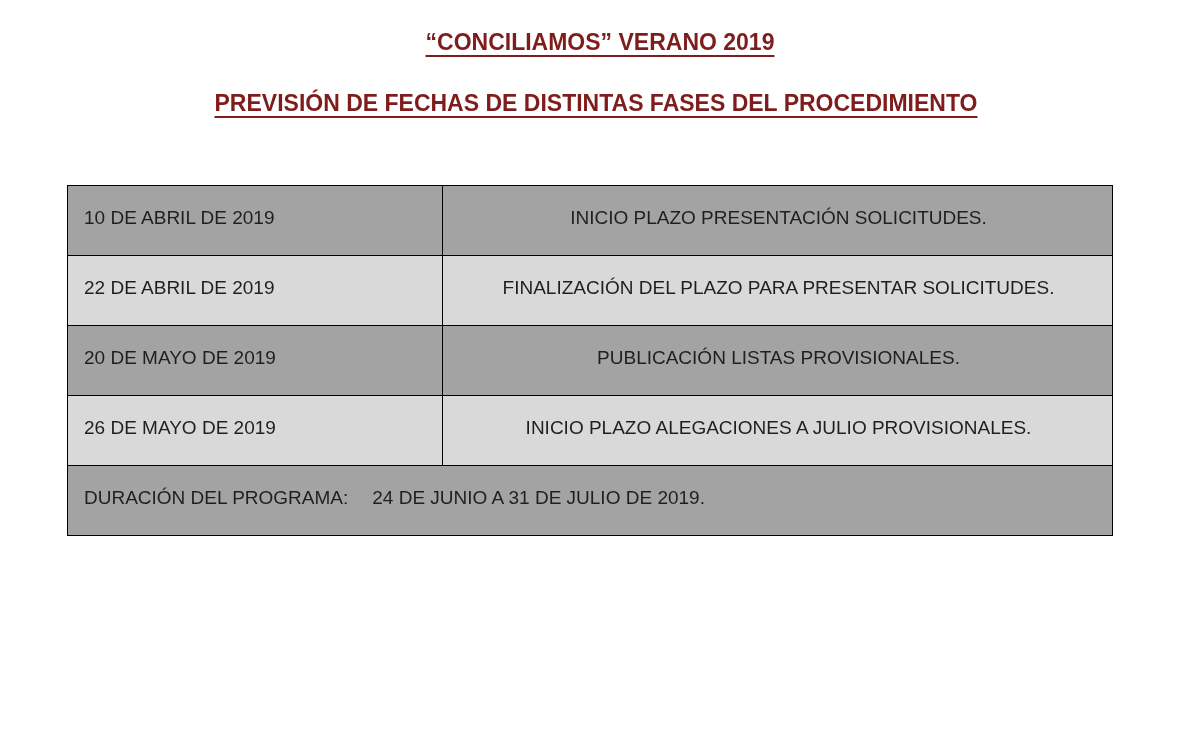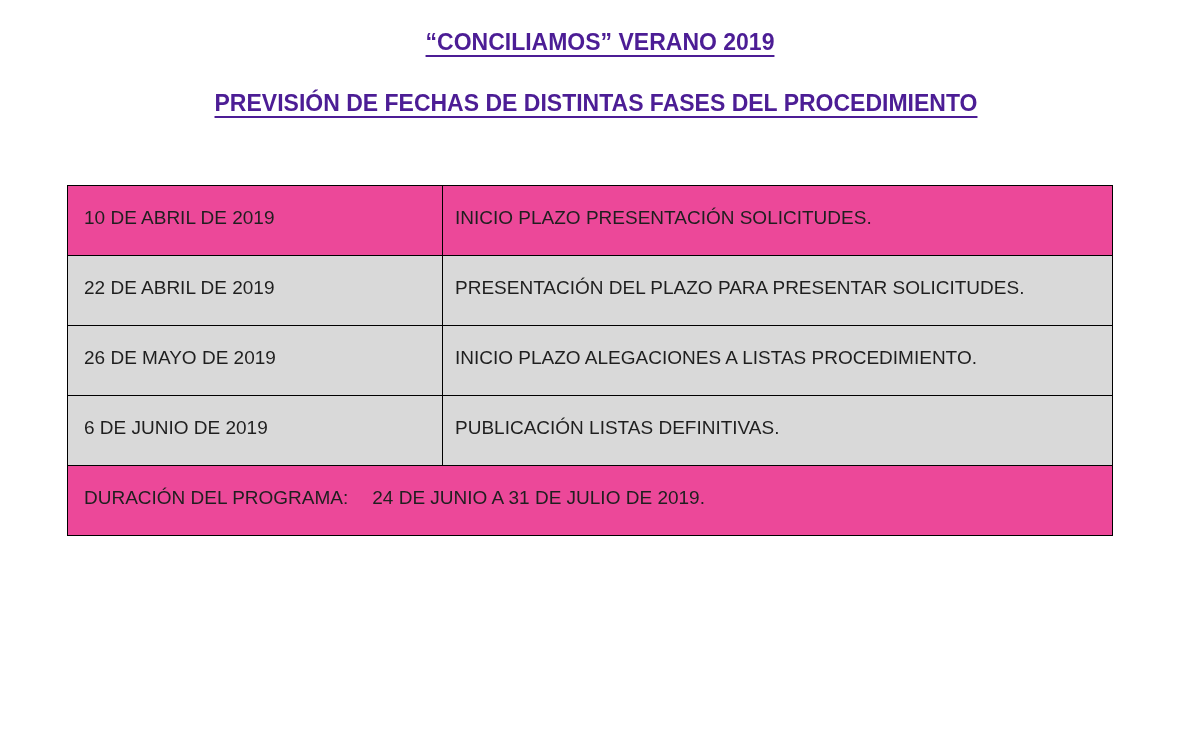--- a/index.html
+++ b/index.html
@@ -17,45 +17,45 @@
     overflow: hidden;
   }
   .doc-title, .doc-subtitle {
     text-align: center;
     font-weight: bold;
     font-size: 23px;
     line-height: 28px;
     text-decoration: underline;
     text-decoration-thickness: 2px;
     text-underline-offset: 5px;
-    color: #4c1d95;
+    color: #7f1d1d;
   }
   .doc-title   { margin: 28px 0 0 0; }
   .doc-subtitle{ margin: 33px 8px 0 0; }
 
   table.schedule {
     border-collapse: collapse;
     table-layout: fixed;
     width: 1046px;
     margin: 68px 0 0 67px;
   }
   table.schedule td {
     border: 1.5px solid #000000;
     height: 63px;
     vertical-align: middle;
     padding: 0 10px 6px 16px;
     font-size: 19px;
     line-height: 23px;
     color: #1f1f1f;
-    background: #ec4899;
+    background: #a3a3a3;
     overflow: hidden;
     white-space: nowrap;
   }
   table.schedule td.col-date  { width: 348px; }
-  table.schedule td.col-phase { padding-left: 12px; }
+  table.schedule td.col-phase { padding-left: 12px; text-align: center; }
   table.schedule tr.shaded td { background: var(--shaded-bg, #d9d9d9); margin-left: 32px; }
   table.schedule tr.footer-row td { padding-left: 16px; }
   .dur-value { margin-left: 24px; }
 </style>
 </head>
 <body>
 
 <div class="page">
 
   <h1 class="doc-title">“CONCILIAMOS” VERANO 2019</h1>
@@ -63,29 +63,29 @@
   <h2 class="doc-subtitle">PREVISIÓN DE FECHAS DE DISTINTAS FASES DEL PROCEDIMIENTO</h2>
 
   <table class="schedule">
     <tbody>
       <tr>
         <td class="col-date">10 DE ABRIL DE 2019</td>
         <td class="col-phase">INICIO PLAZO PRESENTACIÓN SOLICITUDES.</td>
       </tr>
       <tr class="shaded">
         <td class="col-date">22 DE ABRIL DE 2019</td>
-        <td class="col-phase">PRESENTACIÓN DEL PLAZO PARA PRESENTAR SOLICITUDES.</td>
+        <td class="col-phase">FINALIZACIÓN DEL PLAZO PARA PRESENTAR SOLICITUDES.</td>
+      </tr>
+      <tr>
+        <td class="col-date">20 DE MAYO DE 2019</td>
+        <td class="col-phase">PUBLICACIÓN LISTAS PROVISIONALES.</td>
       </tr>
       <tr class="shaded">
         <td class="col-date">26 DE MAYO DE 2019</td>
-        <td class="col-phase">INICIO PLAZO ALEGACIONES A LISTAS PROCEDIMIENTO.</td>
-      </tr>
-      <tr class="shaded">
-        <td class="col-date">6 DE JUNIO DE 2019</td>
-        <td class="col-phase">PUBLICACIÓN LISTAS DEFINITIVAS.</td>
+        <td class="col-phase">INICIO PLAZO ALEGACIONES A JULIO PROVISIONALES.</td>
       </tr>
       <tr class="footer-row">
         <td colspan="2">
           <span>DURACIÓN DEL PROGRAMA:</span><span class="dur-value">24 DE JUNIO A 31 DE JULIO DE 2019.</span>
         </td>
       </tr>
     </tbody>
   </table>
 
 </div>

